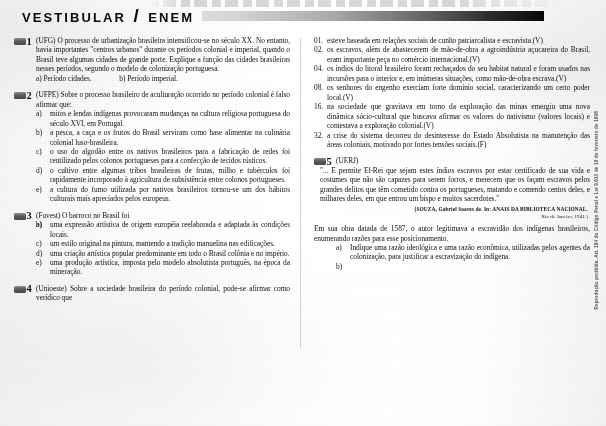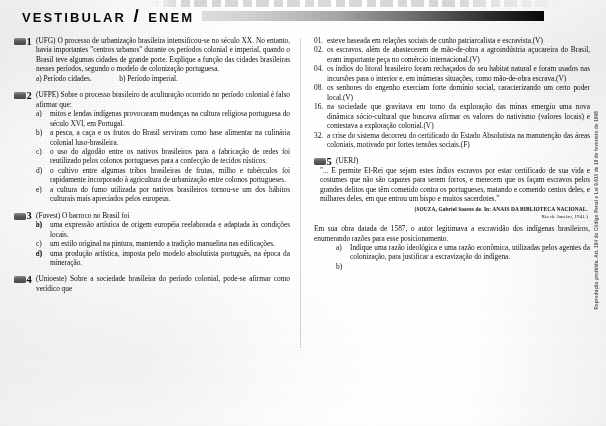--- a/index.html
+++ b/index.html
@@ -262,21 +262,21 @@
           <li>
             <span class="lbl">b)</span>
             <span>a pesca, a caça e os frutos do Brasil serviram como base alimentar na culinária colonial luso-brasileira.</span>
           </li>
           <li>
             <span class="lbl">c)</span>
             <span>o uso do algodão entre os nativos brasileiros para a fabricação de redes foi reutilizado pelos colonos portugueses para a confecção de tecidos rústicos.</span>
           </li>
           <li>
             <span class="lbl">d)</span>
-            <span>o cultivo entre algumas tribos brasileiras de frutas, milho e tubérculos foi rapidamente incorporado à agricultura de urbanização entre colonos portugueses.</span>
+            <span>o cultivo entre algumas tribos brasileiras de frutas, milho e tubérculos foi rapidamente incorporado à agricultura de subsistência entre colonos portugueses.</span>
           </li>
           <li>
             <span class="lbl">e)</span>
             <span>a cultura do fumo utilizada por nativos brasileiros tornou-se um dos hábitos culturais mais apreciados pelos europeus.</span>
           </li>
         </ul>
       </div>
 
       <div class="q">
         <div class="q-head">
@@ -293,20 +293,21 @@
           <li>
             <span class="lbl">b)</span>
             <span>uma expressão artística de origem européia reelaborada e adaptada às condições locais.</span>
           </li>
           <li>
             <span class="lbl">c)</span>
             <span>um estilo original na pintura, mantendo a tradição manuelina nas edificações.</span>
           </li>
           <li>
             <span class="lbl">d)</span>
+            <span>uma criação artística popular predominante em todo o Brasil colônia e no império.</span>
           </li>
           <li>
             <span class="lbl">e)</span>
             <span>uma produção artística, imposta pelo modelo absolutista português, na época da mineração.</span>
           </li>
         </ul>
       </div>
 
       <div class="q">
         <div class="q-head">
@@ -341,21 +342,21 @@
           <li>
             <span class="lbl">08.</span>
             <span>os senhores do engenho exerciam forte domínio social, caracterizando um certo poder local.(V)</span>
           </li>
           <li>
             <span class="lbl">16.</span>
             <span>na sociedade que gravitava em torno da exploração das minas emergiu uma nova dinâmica sócio-cultural que buscava afirmar os valores do nativismo (valores locais) e contestava a exploração colonial.(V)</span>
           </li>
           <li>
             <span class="lbl">32.</span>
-            <span>a crise do sistema decorreu do certificado do Estado Absolutista na manutenção das áreas coloniais, motivado por fortes tensões sociais.(F)</span>
+            <span>a crise do sistema decorreu do desinteresse do Estado Absolutista na manutenção das áreas coloniais, motivado por fortes tensões sociais.(F)</span>
           </li>
         </ul>
       </div>
 
       <div class="q" style="margin-top:5px;">
         <div class="q-head">
           <span class="q-marker">
             <span class="q-flag"></span>
             <span class="q-num">5</span>
           </span>

